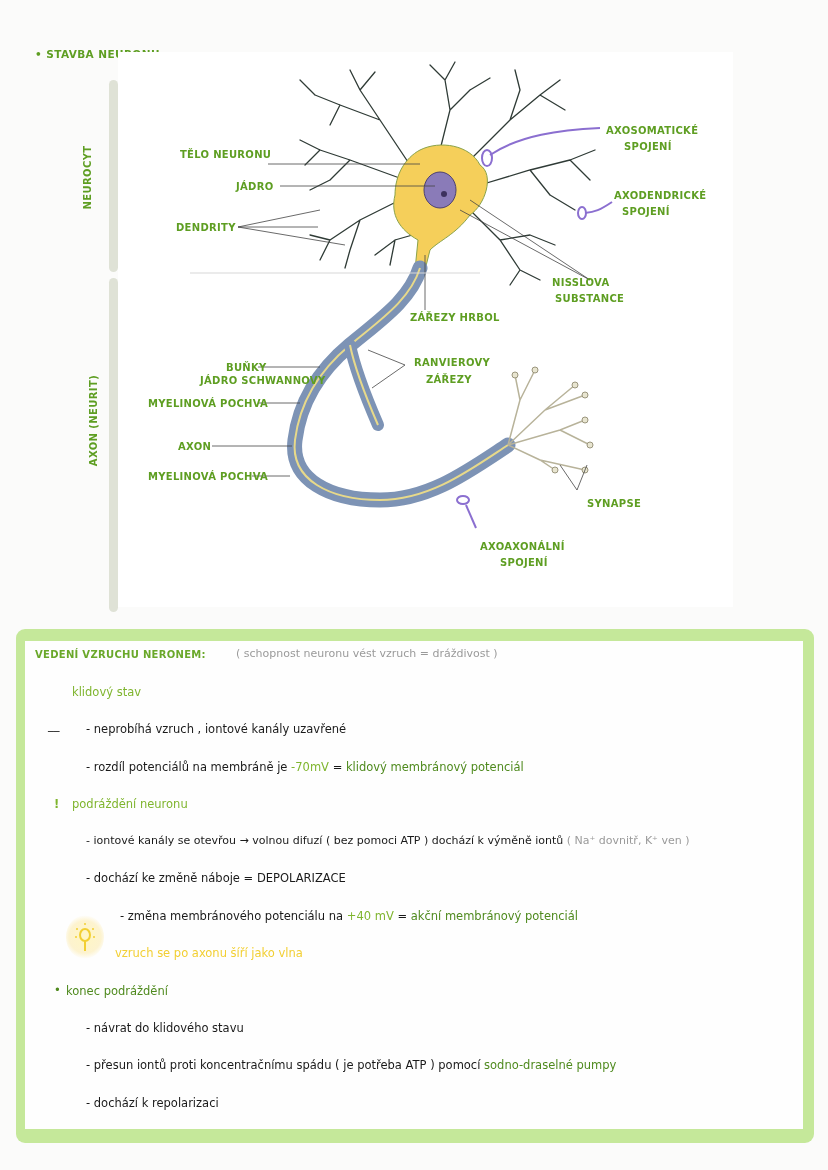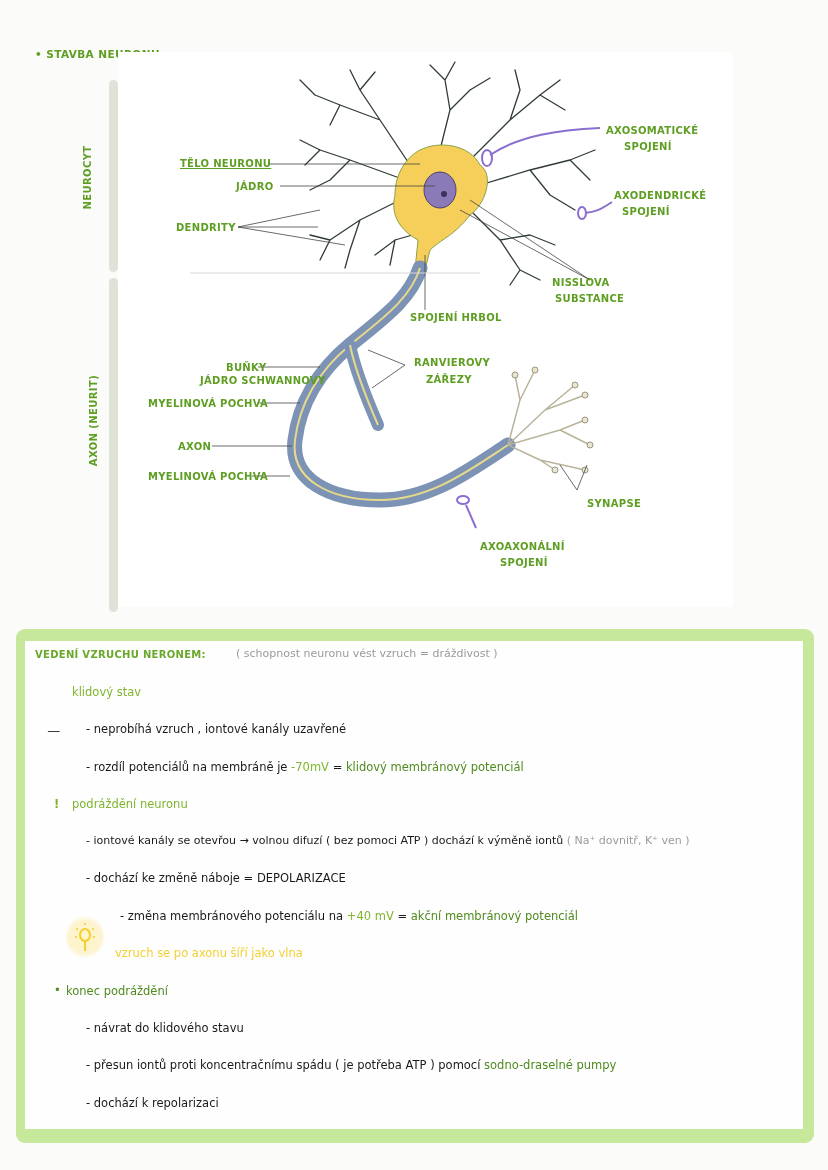--- a/index.html
+++ b/index.html
@@ -94,30 +94,30 @@
   <g stroke="#8b6fd0" stroke-width="2" fill="none">
     <path d="M600 128 C560 130 520 135 490 155"></path>
       <ellipse cx="487" cy="158" rx="5" ry="8"></ellipse>
     <path d="M612 202 C600 210 595 212 585 213"></path>
       <ellipse cx="582" cy="213" rx="4" ry="6"></ellipse>
     <path d="M476 528 L466 505"></path>
       <ellipse cx="463" cy="500" rx="6" ry="4"></ellipse>
   </g>
 </svg>
 
-<div class="abs green-lbl" style="left:180px;top:157px;text-decoration:underline;">TĚLO NEURONU</div>
+<div class="abs green-lbl" style="left:180px;top:148px;">TĚLO NEURONU</div>
 <div class="abs green-lbl" style="left:236px;top:180px;">JÁDRO</div>
 <div class="abs green-lbl" style="left:176px;top:221px;">DENDRITY</div>
 <div class="abs green-lbl" style="left:606px;top:124px;">AXOSOMATICKÉ</div>
 <div class="abs green-lbl" style="left:624px;top:140px;">SPOJENÍ</div>
 <div class="abs green-lbl" style="left:614px;top:189px;">AXODENDRICKÉ</div>
 <div class="abs green-lbl" style="left:622px;top:205px;">SPOJENÍ</div>
 <div class="abs green-lbl" style="left:552px;top:276px;">NISSLOVA</div>
 <div class="abs green-lbl" style="left:555px;top:292px;">SUBSTANCE</div>
-<div class="abs green-lbl" style="left:410px;top:311px;">SPOJENÍ HRBOL</div>
+<div class="abs green-lbl" style="left:410px;top:311px;">ZÁŘEZY HRBOL</div>
 <div class="abs green-lbl" style="left:200px;top:346px;margin-top:28px;">JÁDRO SCHWANNOVY</div>
 <div class="abs green-lbl" style="left:226px;top:361px;">BUŇKY</div>
 <div class="abs green-lbl" style="left:414px;top:356px;">RANVIEROVY</div>
 <div class="abs green-lbl" style="left:426px;top:373px;">ZÁŘEZY</div>
 <div class="abs green-lbl" style="left:148px;top:397px;">MYELINOVÁ POCHVA</div>
 <div class="abs green-lbl" style="left:178px;top:440px;">AXON</div>
 <div class="abs green-lbl" style="left:148px;top:470px;">MYELINOVÁ POCHVA</div>
 <div class="abs green-lbl" style="left:563px;top:497px;margin-left:24px;">SYNAPSE</div>
 <div class="abs green-lbl" style="left:480px;top:540px;">AXOAXONÁLNÍ</div>
 <div class="abs green-lbl" style="left:500px;top:556px;">SPOJENÍ</div>

